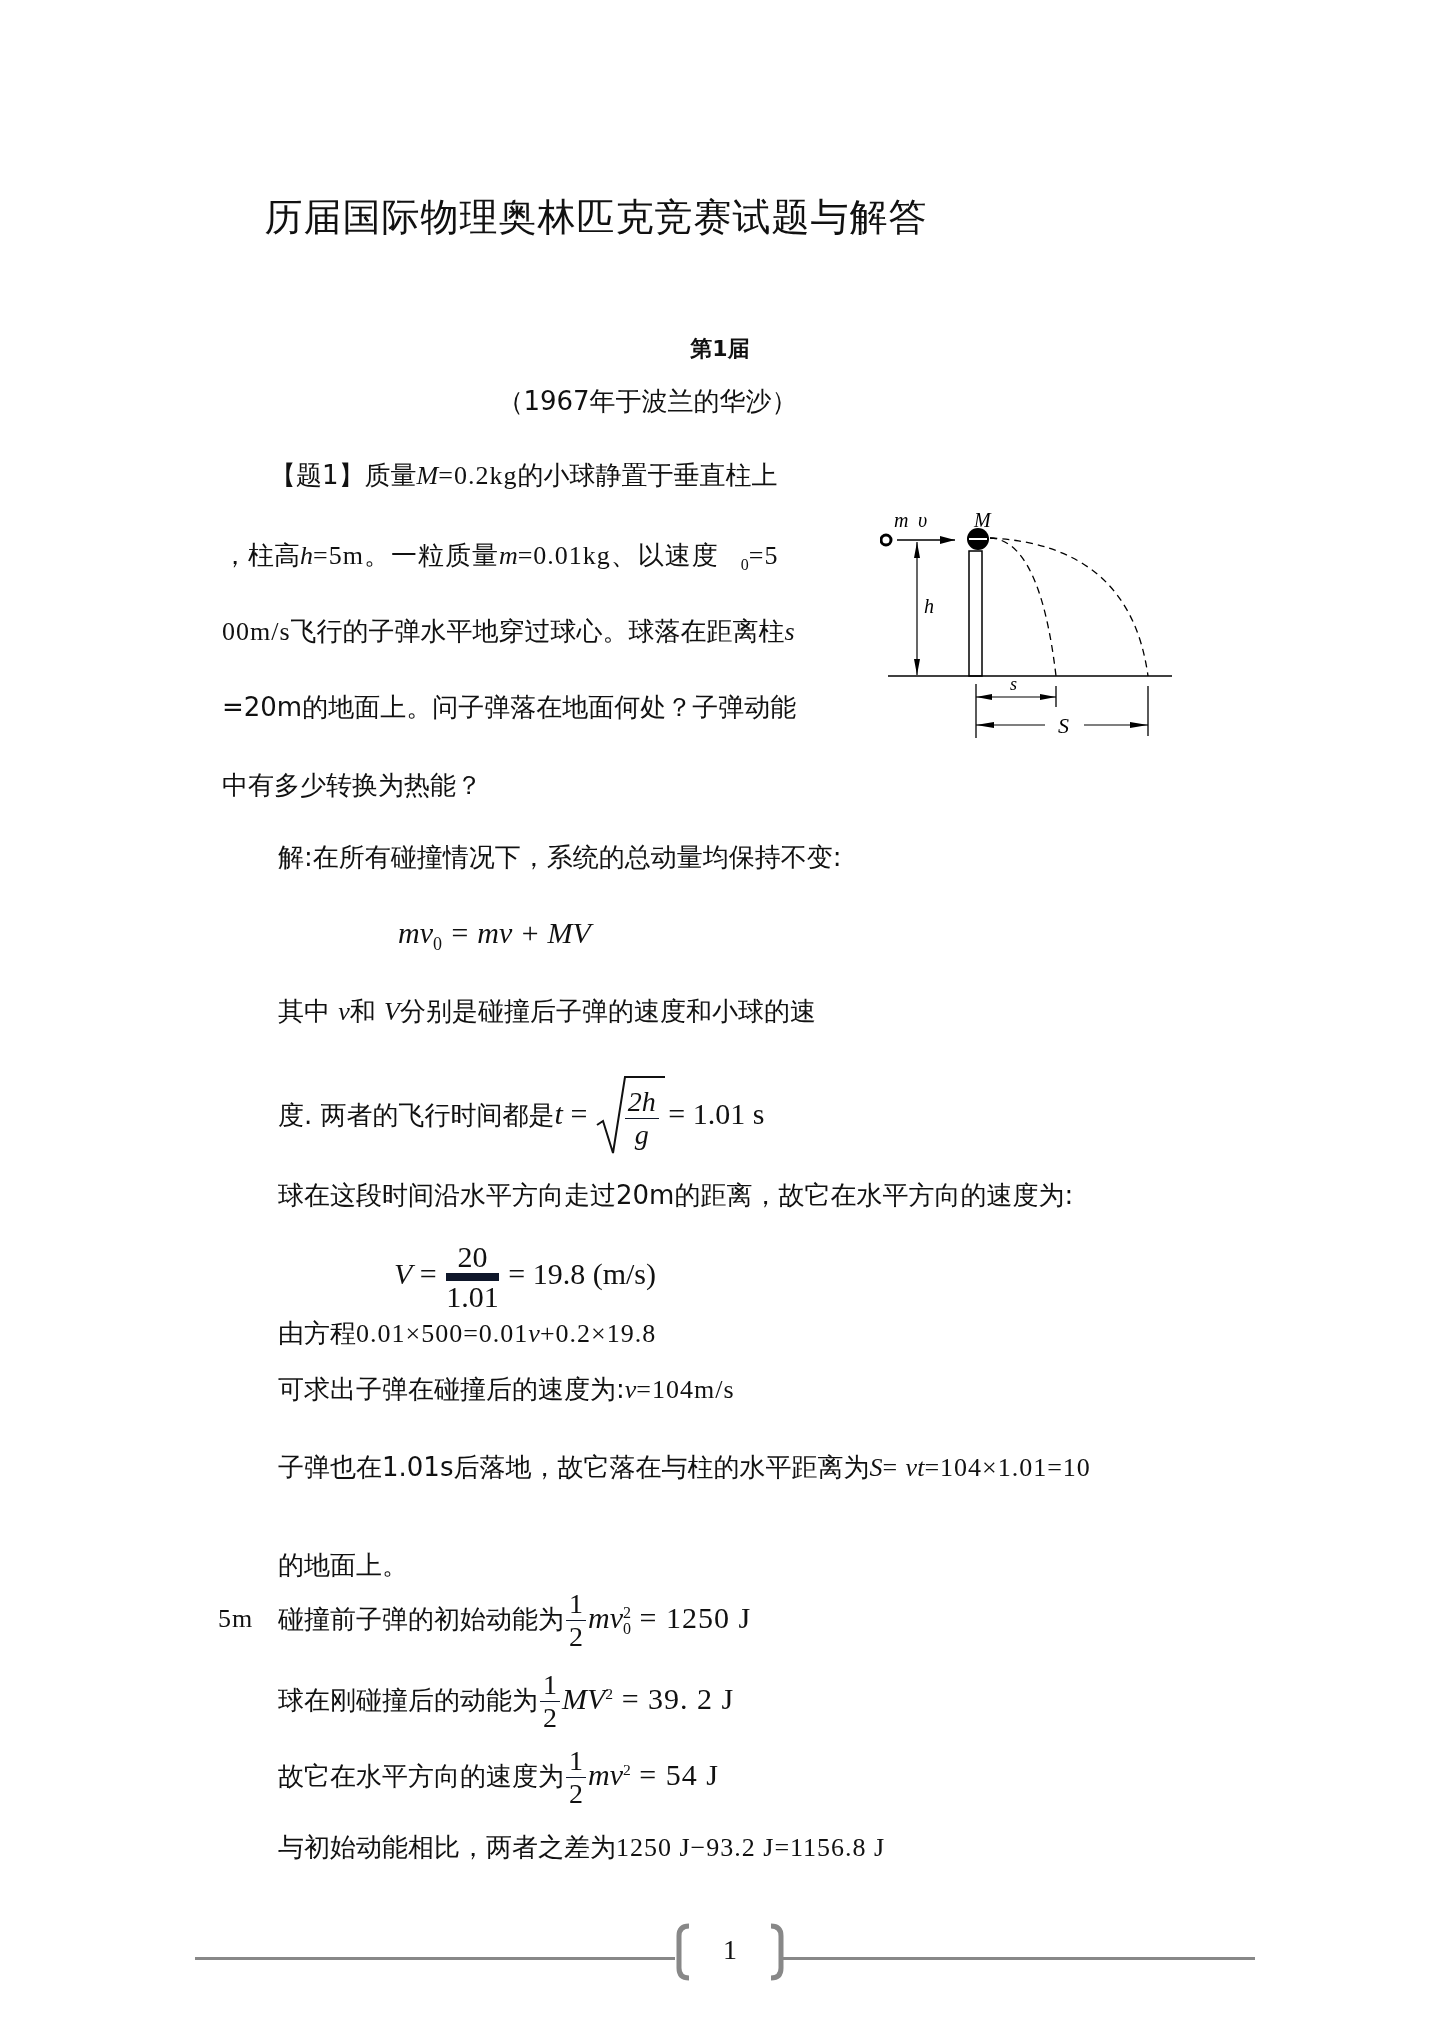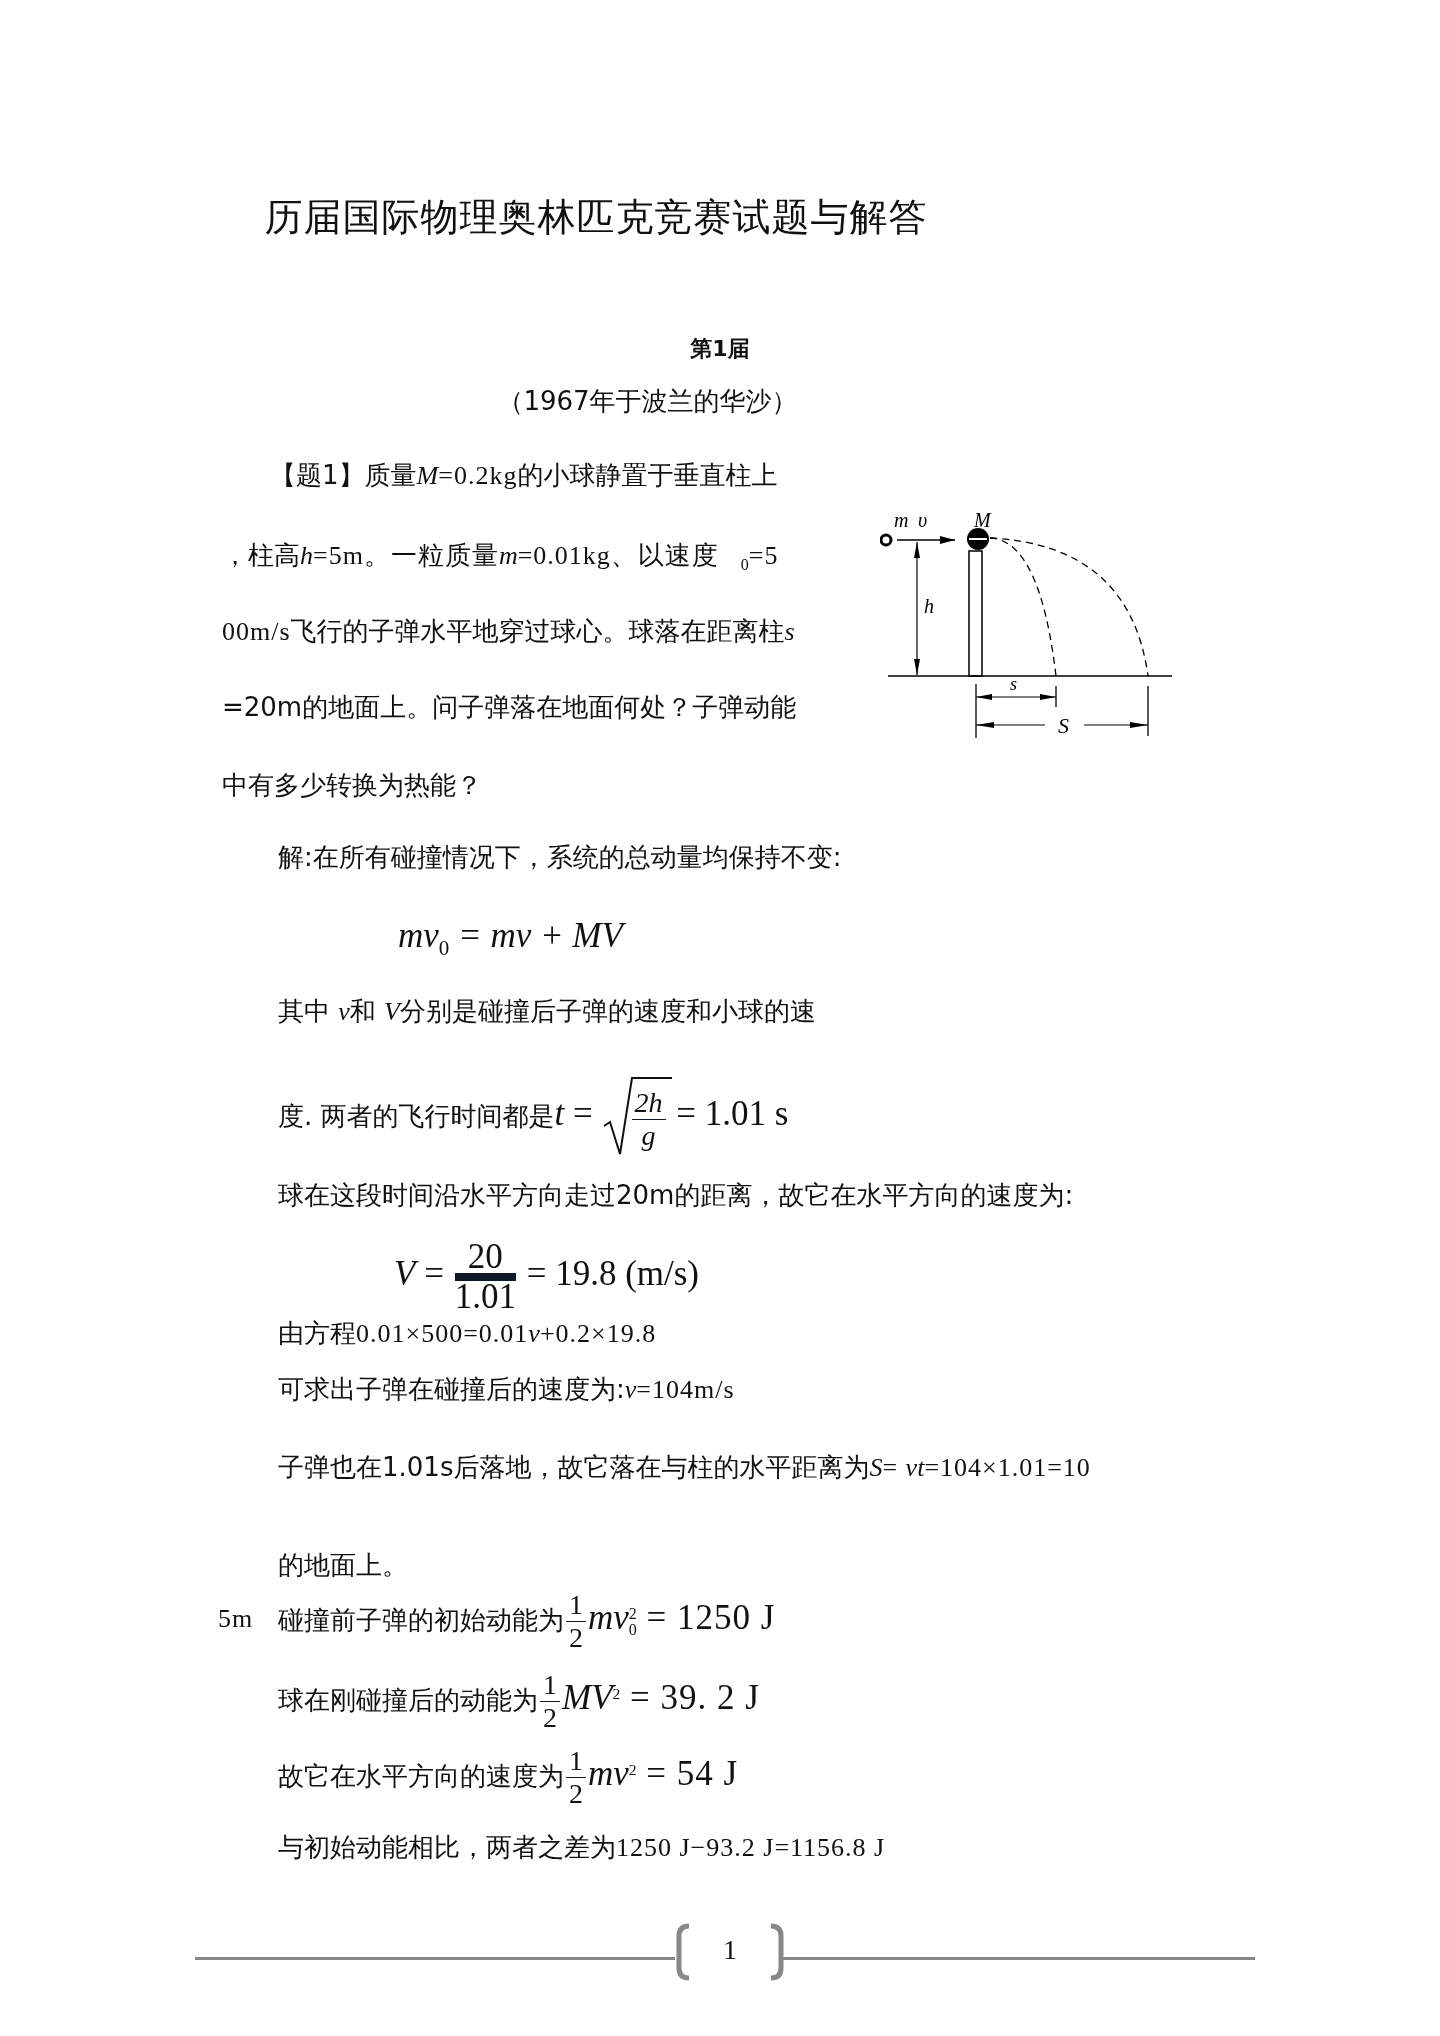--- a/index.html
+++ b/index.html
@@ -9,21 +9,21 @@
   .t { font-size:26px; line-height:34px; }
   .serif { font-family:"Liberation Serif", serif; }
   .mono { font-family:"Liberation Serif", serif; letter-spacing:1px; }
   .it { font-style:italic; font-family:"Liberation Serif", serif; }
   .title { font-size:38px; left:0; width:1192px; text-align:center; top:192px; letter-spacing:1px; }
   .sub { font-size:22px; font-weight:bold; left:0; width:1440px; text-align:center; top:334px; }
   .sub2 { font-size:26px; left:0; width:1295px; text-align:center; top:384px; }
   .frac { display:inline-block; vertical-align:middle; text-align:center; font-family:"Liberation Serif", serif; margin:0 2px; }
   .frac .num { display:block; border-bottom:8px solid #0f172a; padding:0 3px; line-height:32px; }
   .frac .den { display:block; line-height:32px; }
-  .eq { font-family:"Liberation Serif", serif; font-size:35px; }
+  .eq { font-family:"Liberation Serif", serif; font-size:30px; }
   sub, sup { font-size:60%; }
   .sqrt { display:inline-block; vertical-align:middle; position:relative; padding-left:28px; }
   .sqrt svg { position:absolute; left:0; top:-4px; }
   .footer-line { position:absolute; top:1957px; height:3px; background:#888; }
   .diagram { position:absolute; left:880px; top:500px; width:320px; height:250px; }
 </style>
 </head>
 <body>
 
 <div class="abs title">历届国际物理奥林匹克竞赛试题与解答</div>

